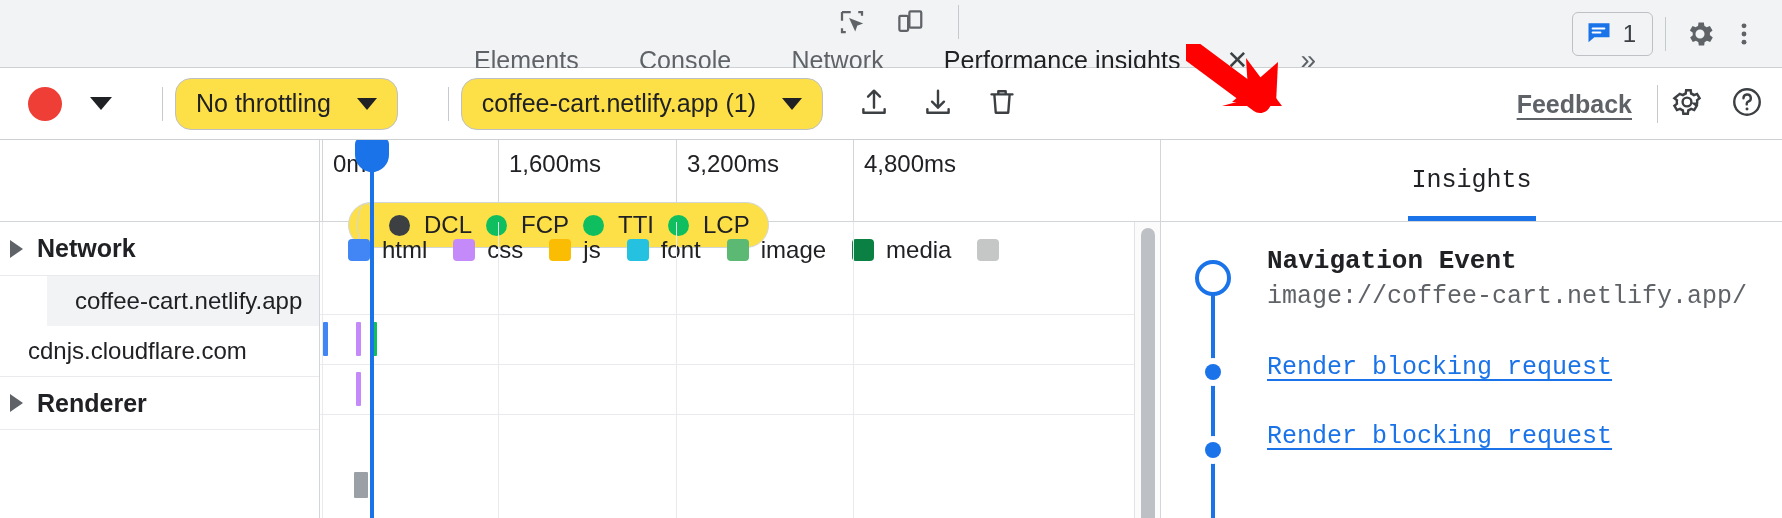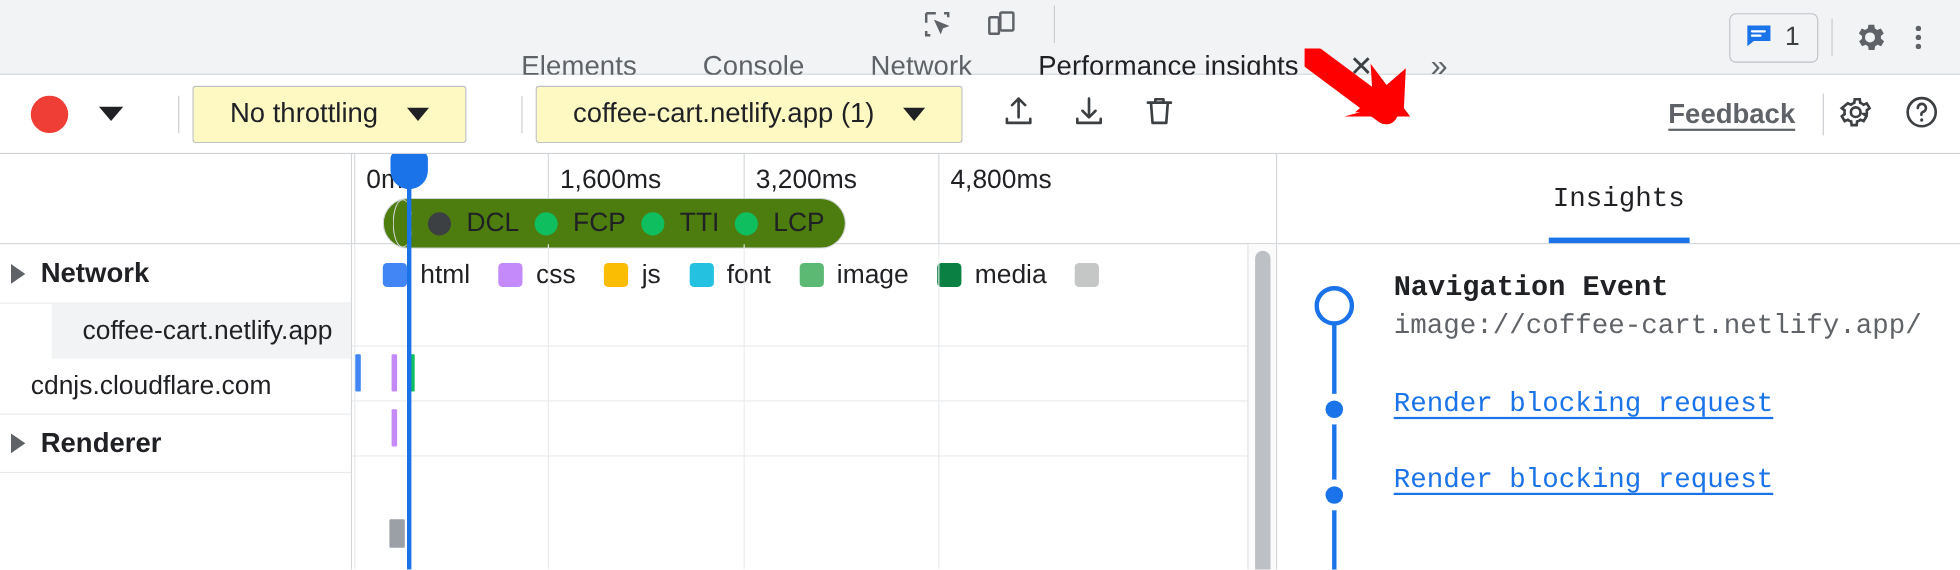--- a/index.html
+++ b/index.html
@@ -55,22 +55,22 @@
     position: relative; height: 72px; background: #fff;
     border-bottom: 1px solid #cdd1d4;
     display: flex; align-items: center; padding-left: 28px; gap: 0;
   }
   .rec-dot { width: 34px; height: 34px; border-radius: 50%; background: #ee3e36; }
   .caret { width:0; height:0; border-left: 11px solid transparent; border-right: 11px solid transparent;
            border-top: 13px solid #202124; }
   .caret-sm { border-left-width: 10px; border-right-width:10px; border-top-width: 12px; }
   .combo {
     display:flex; align-items:center; justify-content: space-between; gap: 26px;
-    border: 1px solid #bdc1c6; border-radius: 3px; background:#fef9c3;
-    height: 52px; padding: 0 33px; font-size: 25px; color:#202124;
+    border: 1px solid #bdc1c6; border-radius: 16px; background:#fde047;
+    height: 52px; padding: 0 20px; font-size: 25px; color:#202124;
   }
   .tb-gap { width: 38px; }
   .tb-icons { display:flex; align-items:center; gap: 30px; margin-left: 34px; }
 
   .feedback-wrap { position:absolute; right: 150px; top: 0; height: 72px; display:flex; align-items:center;font-weight:bold; }
   .feedback {
     font-size: 25px; color: #5f6368; text-decoration: underline; text-underline-offset: 5px;
   }
   .toolbar-right-icons {
     position:absolute; right: 18px; top:0; height:72px; display:flex; align-items:center; gap: 26px;
@@ -90,24 +90,24 @@
   .row { display:flex; align-items:center; height: 50px; padding-left: 28px; font-size: 24px; color:#202124; }
   .row.selected { background: #f1f3f4; margin-left: 47px; }
 
   .center { position: relative; flex: 1; background:#fff; overflow: hidden; }
 
   .ruler { position: relative; height: 82px; border-bottom: 1px solid #d3d6d9; }
   .tick { position:absolute; top:0; height: 82px; border-left: 1px solid #d3d6d9; }
   .tick span { position:absolute; left: 10px; top: 10px; font-size: 24px; color:#202124; white-space:nowrap; }
 
   .markers {
-    position:absolute; left: 28px; top: 40px;
+    position:absolute; left: 28px; top: 62px;
     display:flex; align-items:center; gap: 14px;
     height: 46px; padding: 0 18px 0 8px;
-    border: 1px solid #d3d6d9; border-radius: 24px; background:#4d7c0f;
+    border: 1px solid #d3d6d9; border-radius: 24px; background:#fde047;
   }
   .markers .mlabel { font-size: 24px; color:#202124; }
   .dot { width: 21px; height:21px; border-radius:50%; }
   .dot.green { background:#0fbf5f; }
   .dot.dcl { background: #3c4043; }
   .mr-partial { width: 18px; height: 44px; border: 1px solid #d3d6d9; border-radius: 50%; border-right: none; }
 
   .legend {
     position:absolute; left: 28px; top: 96px;
     display:flex; align-items:center; gap: 12px;

